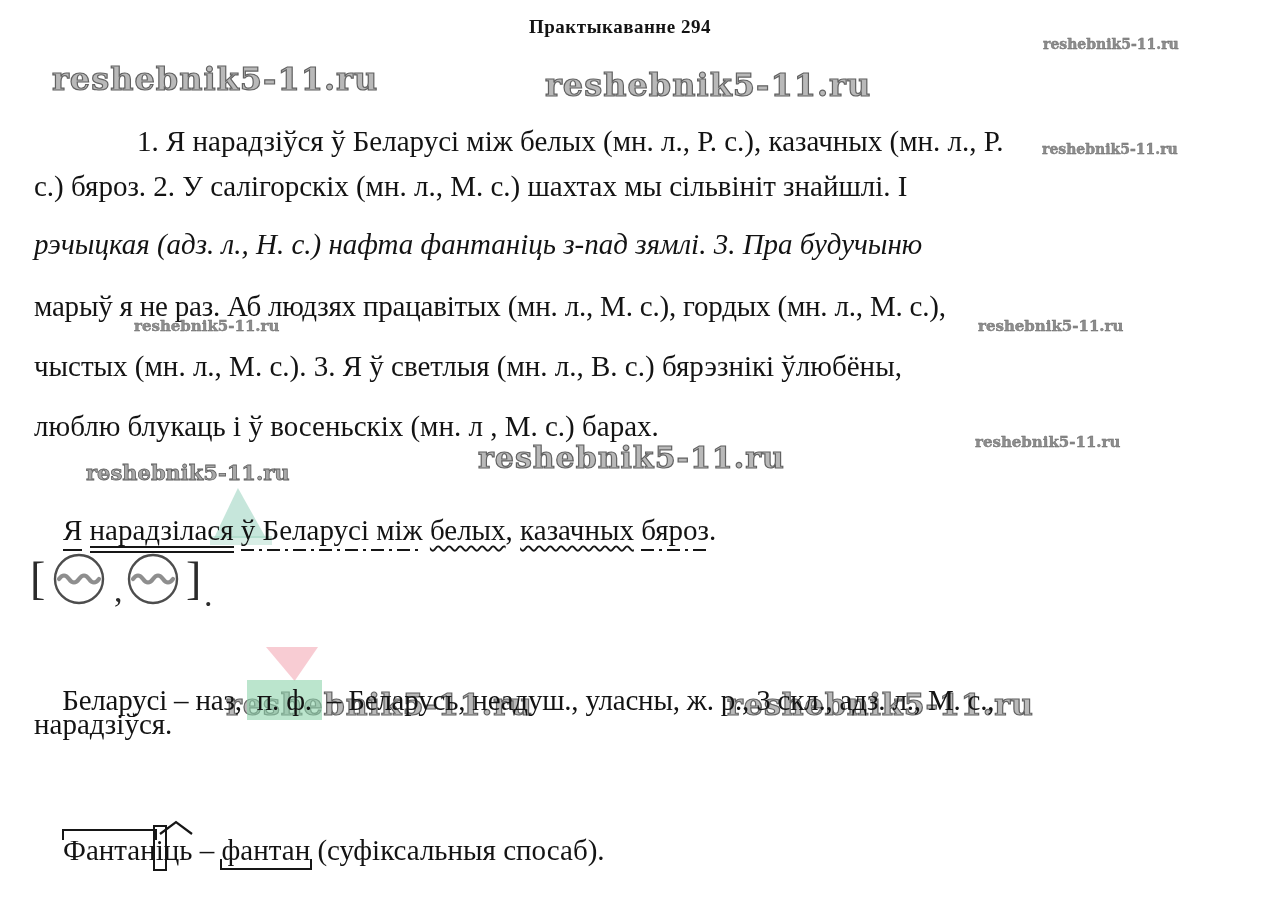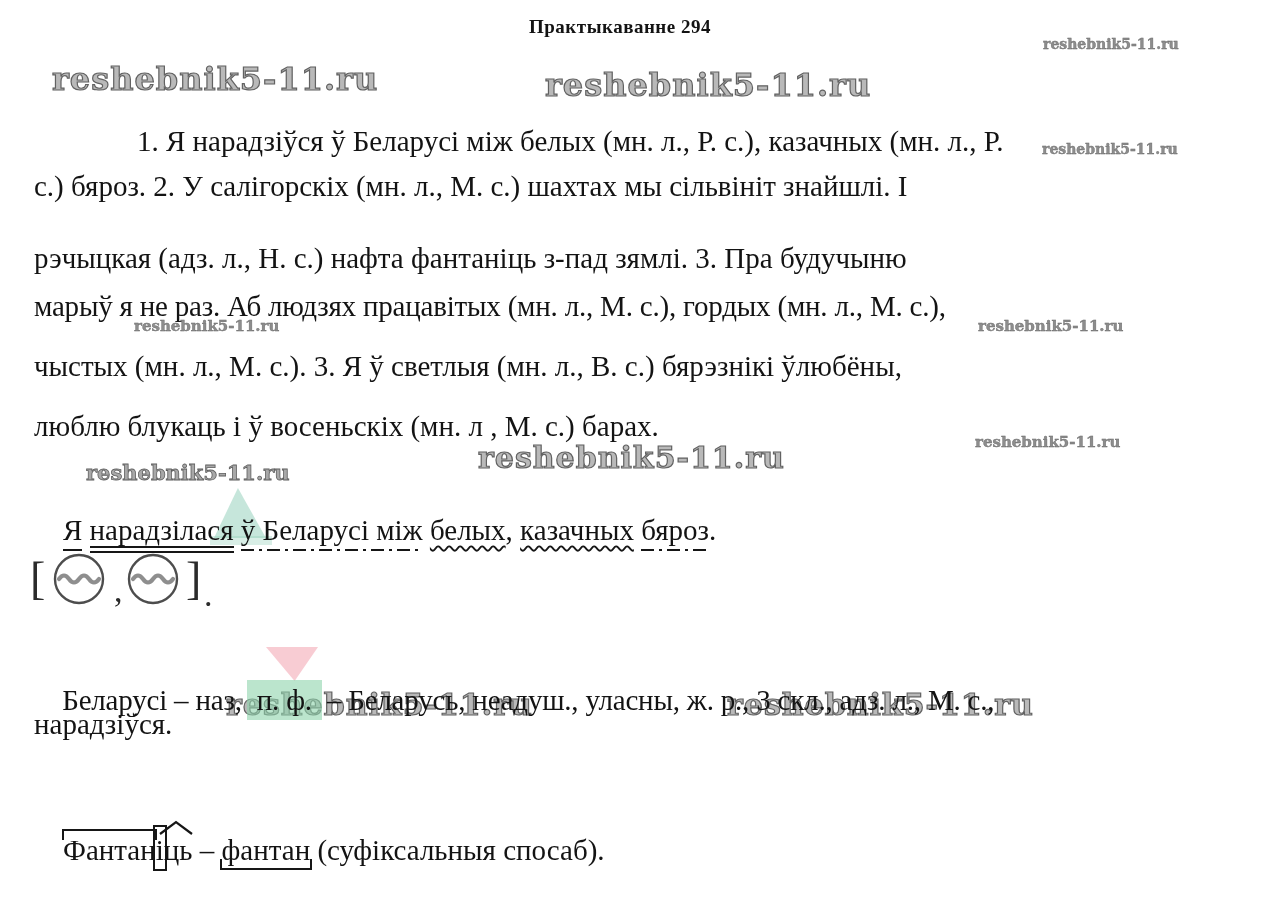--- a/index.html
+++ b/index.html
@@ -61,21 +61,21 @@
   .abs-line {
     position: absolute;
     left: 34px;
     font-size: 29px;
     line-height: 1.25;
     white-space: pre;
     color: #131313;
   }
   .t-l1 { top:108px; left:137px;margin-top:15px; }
   .t-l2 { top:168px;text-align:right; }
-  .t-l3 { top:240px; }
+  .t-l3 { top:226px;font-style:italic; }
   .t-l4 { top:288px; letter-spacing:-0.2px; }
   .t-l5 { top:348px; }
   .t-l6 { top:408px; }
   .parsed { top:476px; }
   .morph1 { top:646px; letter-spacing:-0.2px; }
   .morph2 { top:706px; }
   .wordform { top:796px; }
   
   .u-single { border-bottom: 2.5px solid #161616; padding-bottom: 3px; }
   .u-double { border-bottom: 7px double #161616; padding-bottom: 0px; }

